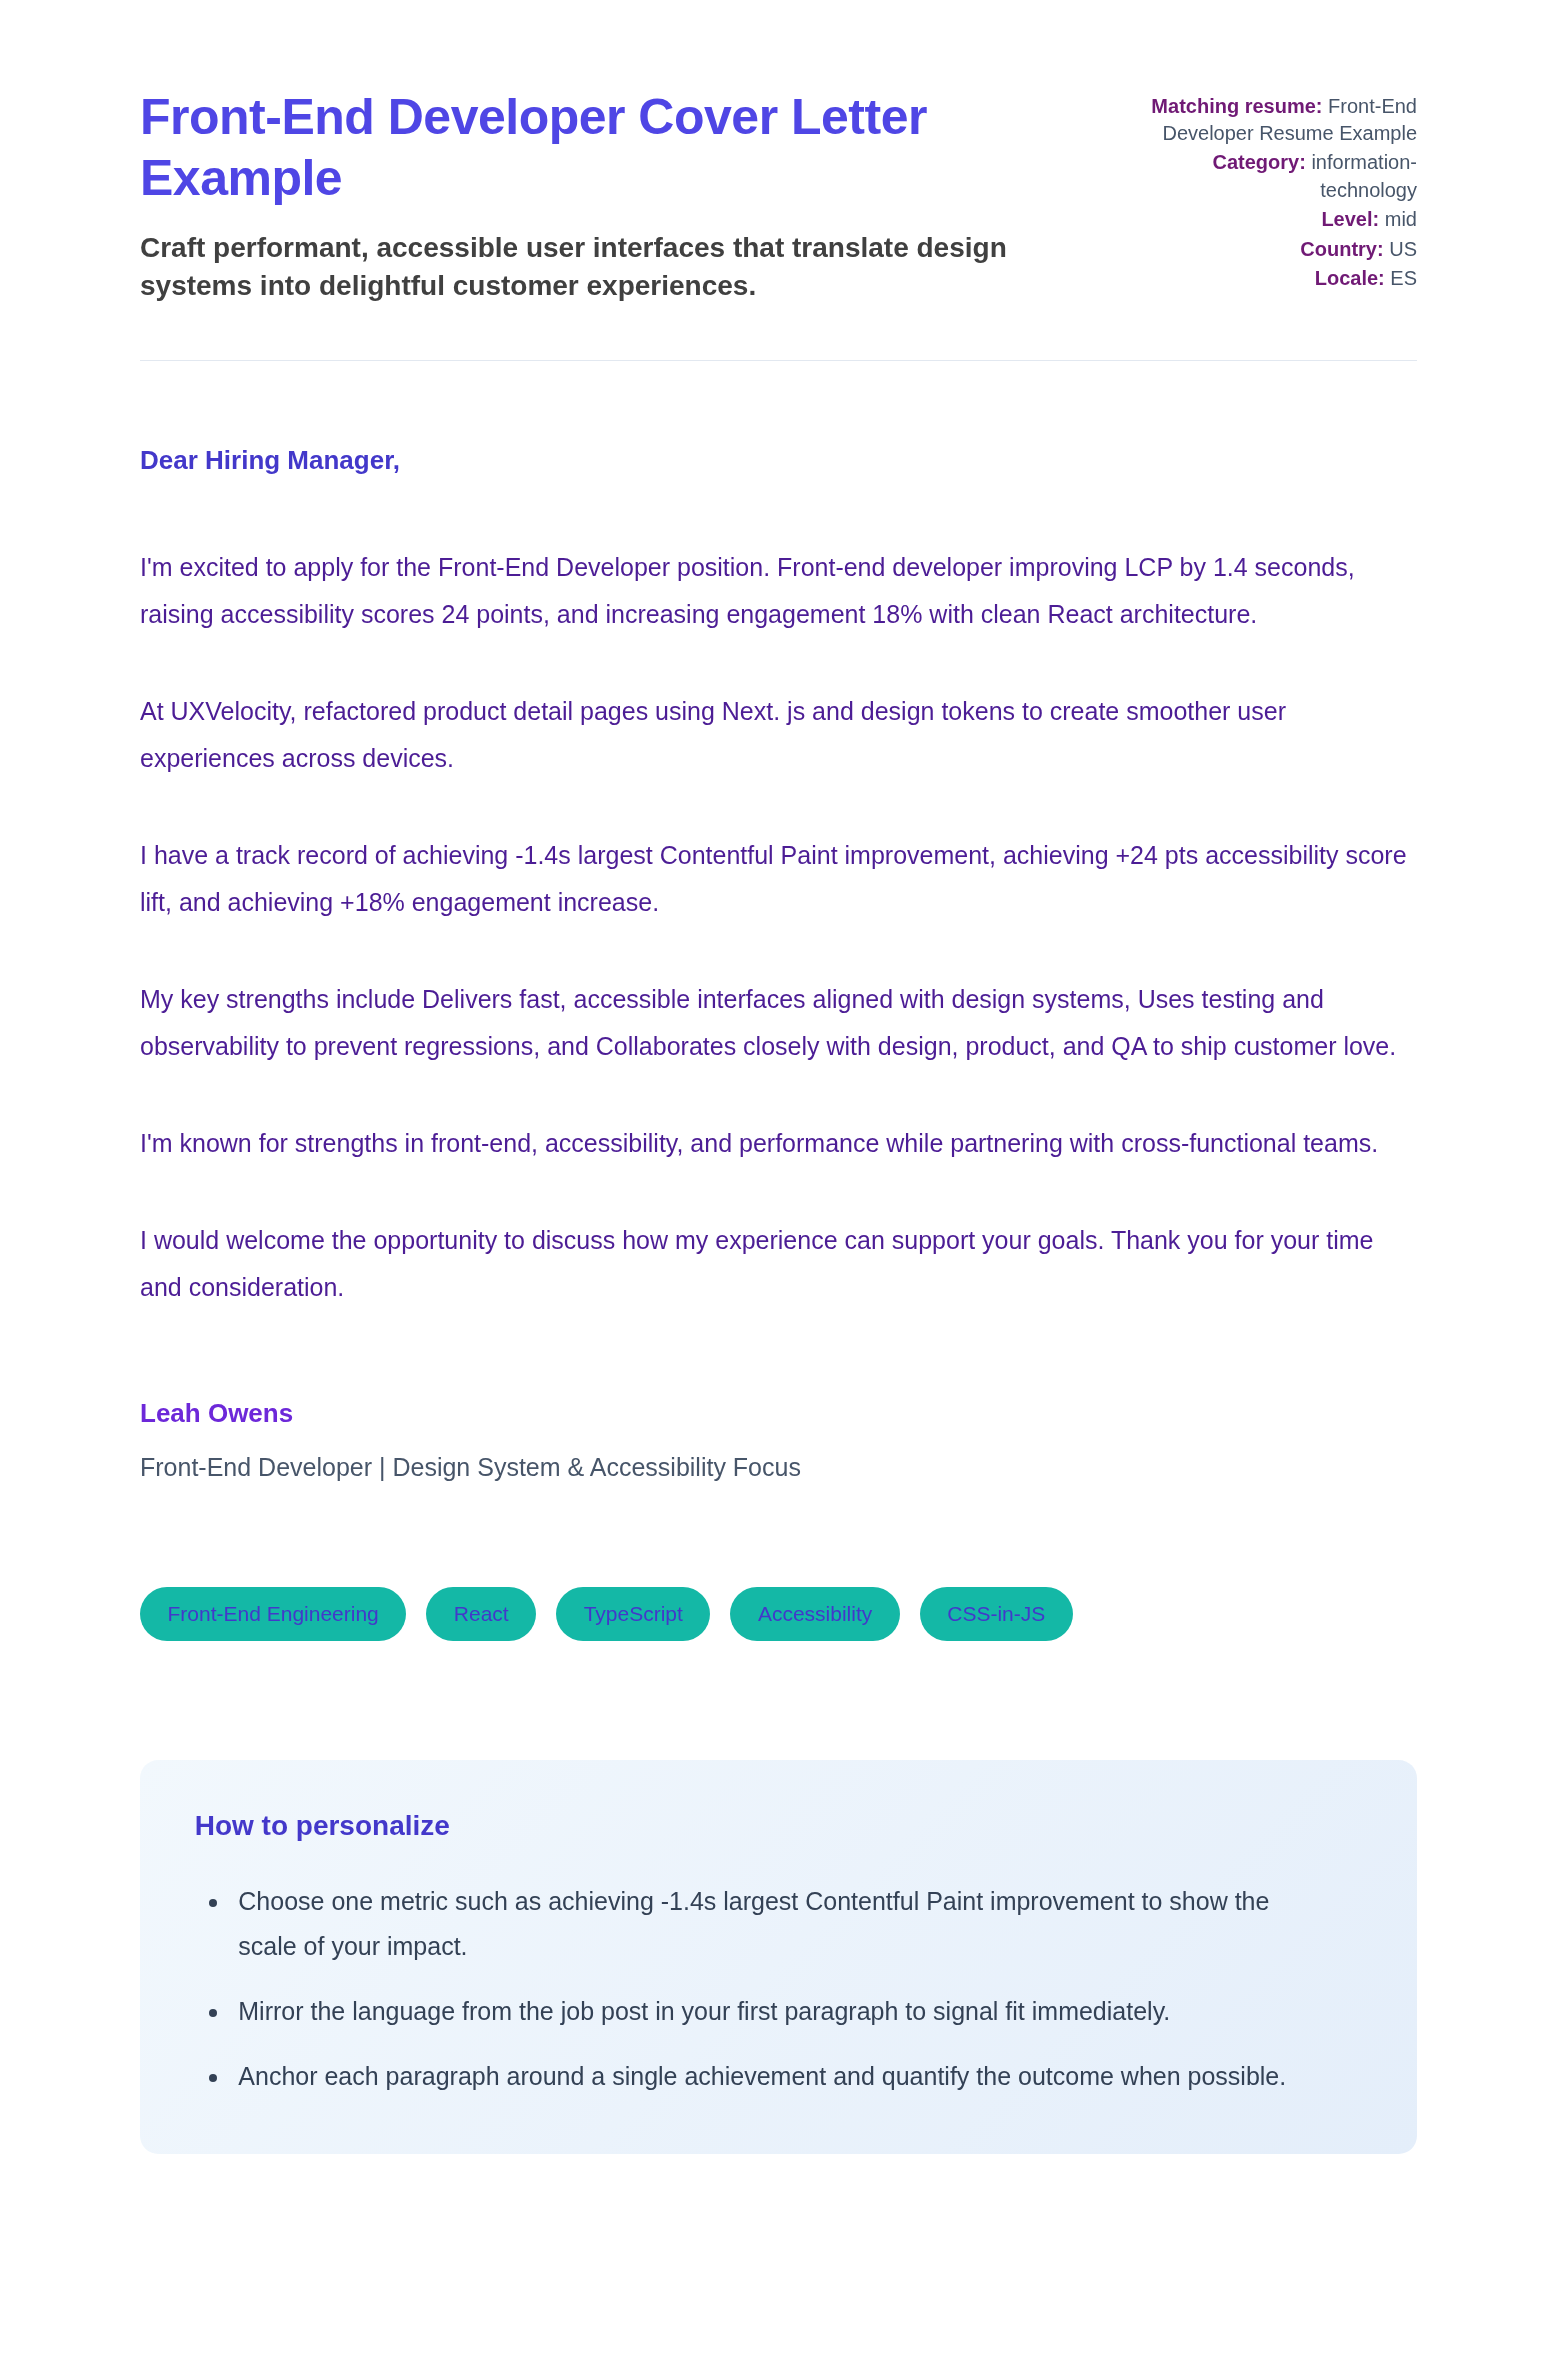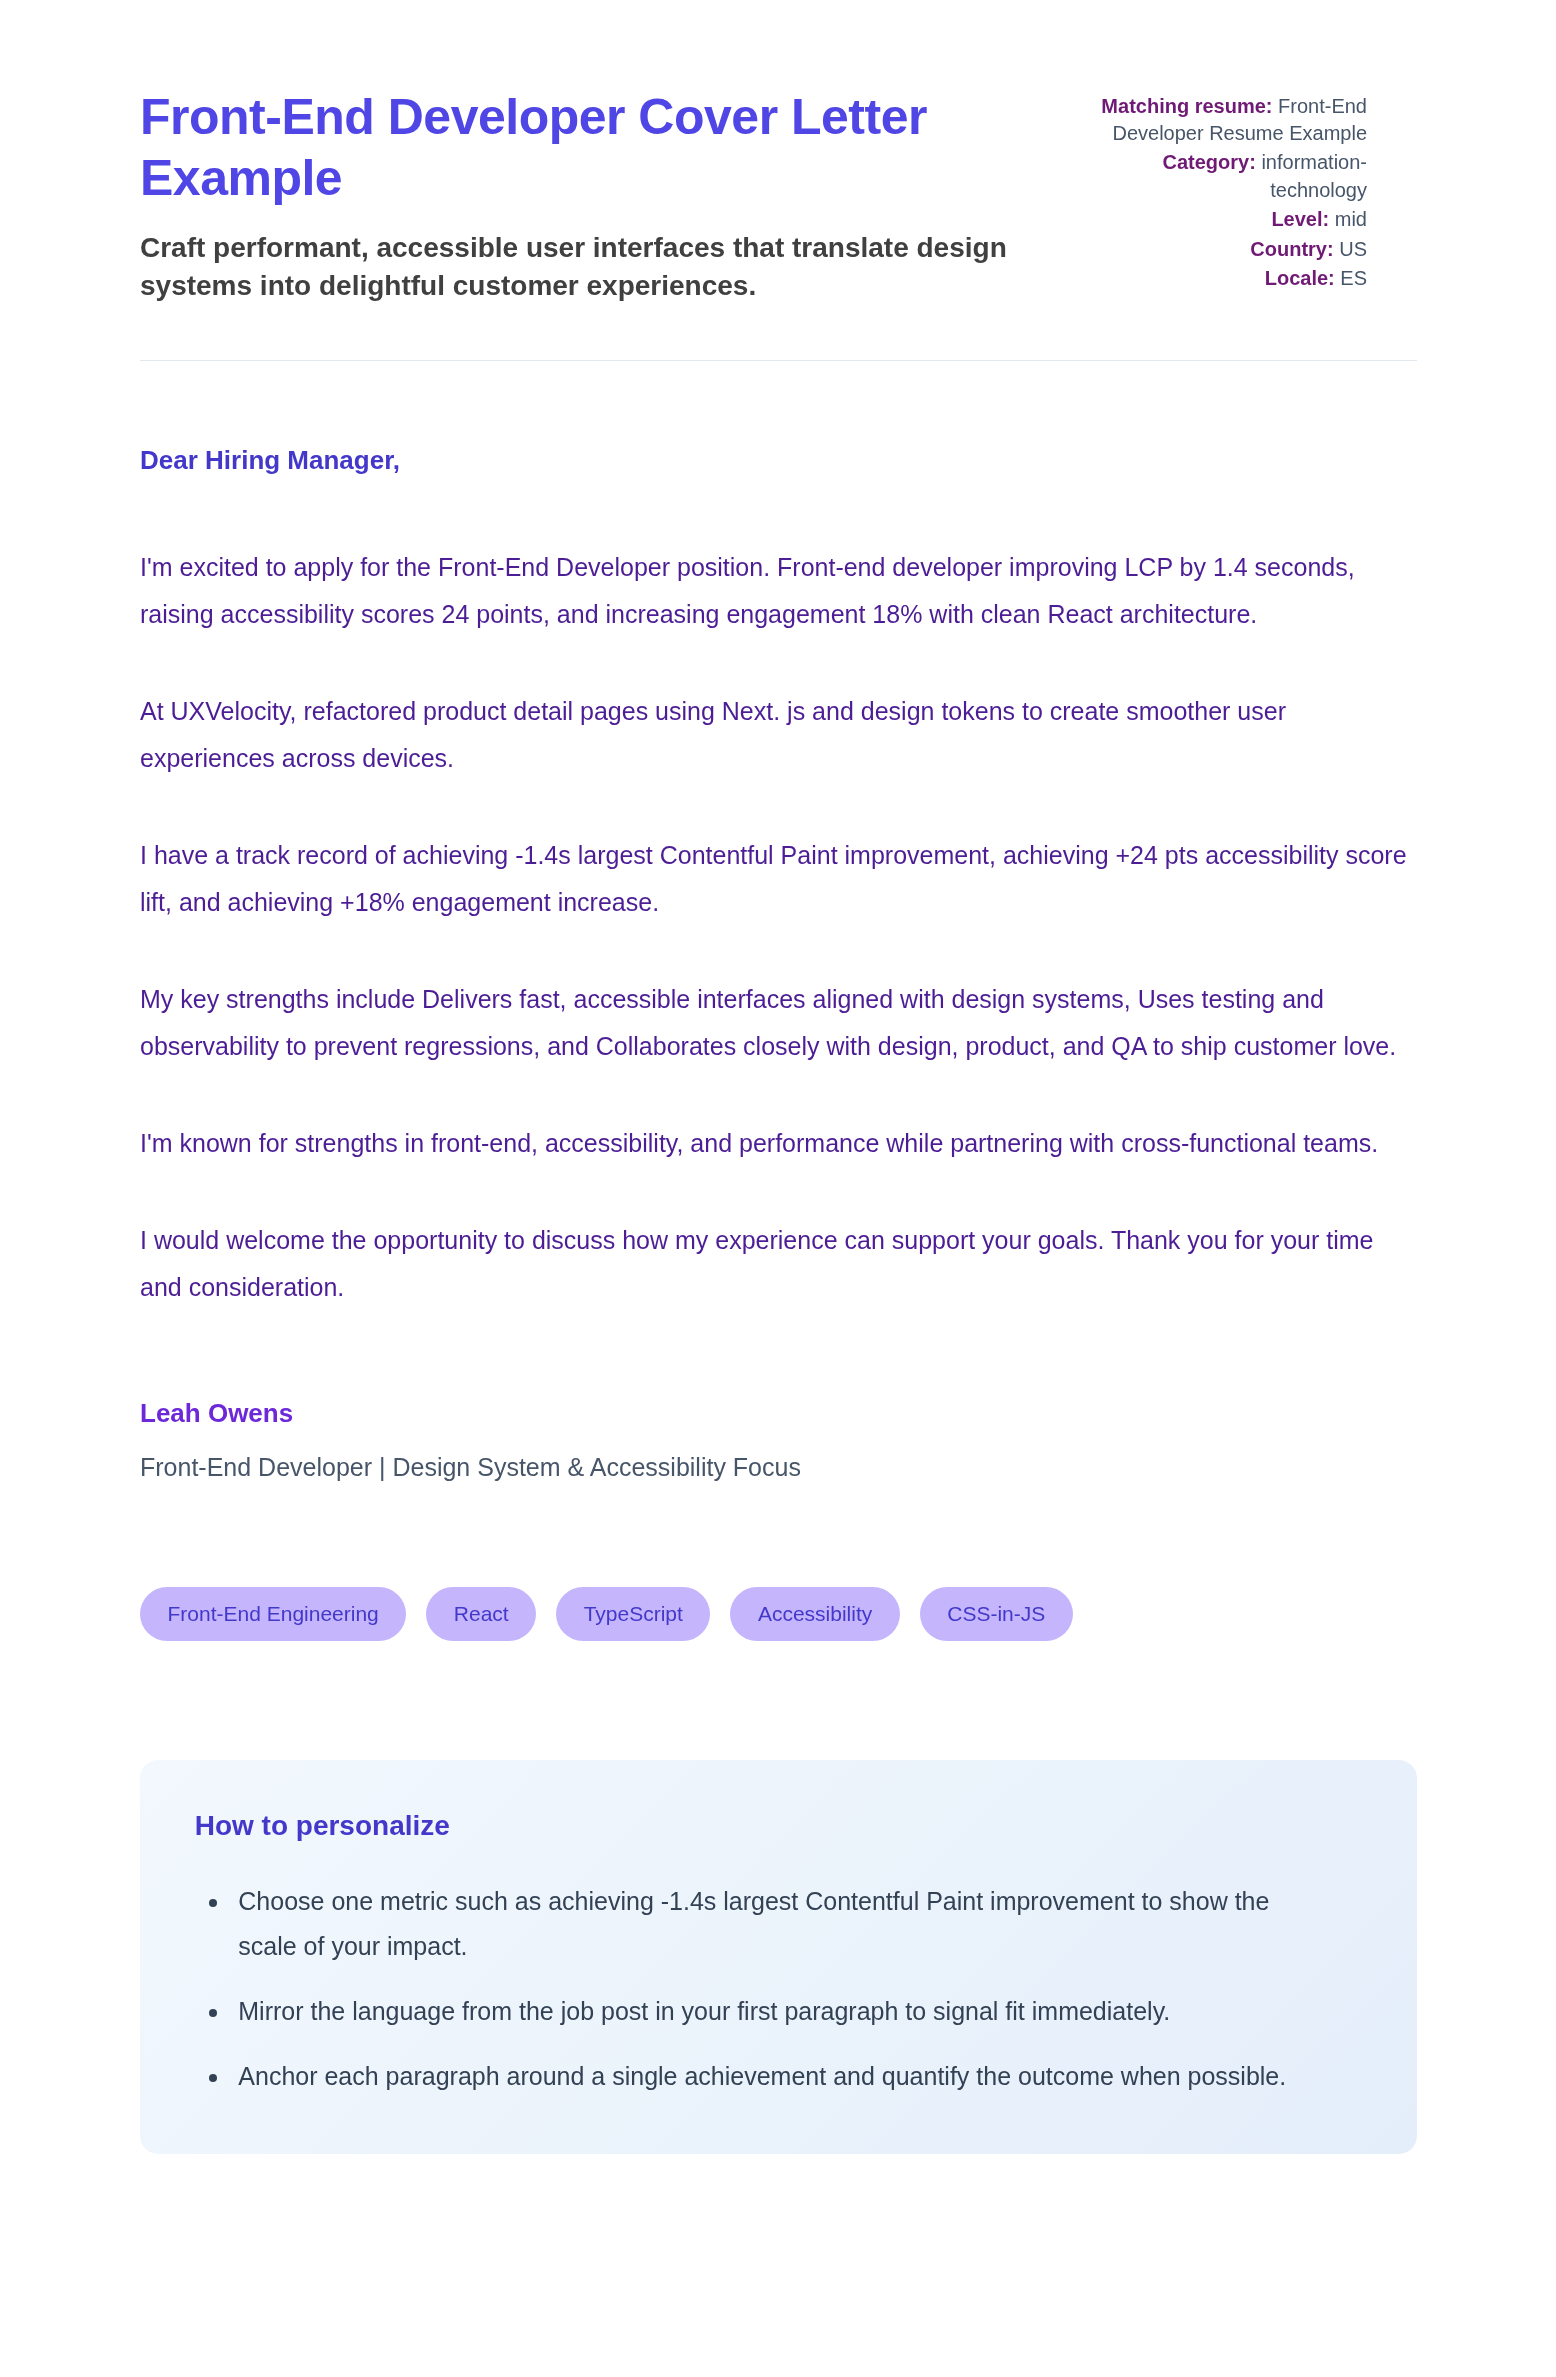--- a/index.html
+++ b/index.html
@@ -11,21 +11,21 @@
   }
   .page {
     width: 1557px;
     min-height: 2377px;
     padding: 87px 140px 55px 140px;
   }
 
   
   .header {
     display: flex;
-    justify-content: flex-start;
+    justify-content: space-between;
     align-items: flex-start;
     padding-bottom: 55px;
     border-bottom: 1.8px solid #e2e8f0;
   }
   .header-left { width: 952px; }
   .page-title {
     color: #4f46e5;
     font-size: 50px;
     font-weight: 800;
     line-height: 1.22;
@@ -79,21 +79,21 @@
 
   
   .tags {
     margin-top: 105px;
     display: flex;
     flex-wrap: wrap;
     gap: 20px;
   }
   .tag {
     display: inline-block;
-    background: #c4b5fd;
+    background: #14b8a6;
     color: #4338ca;
     font-size: 21px;
     line-height: 1;
     padding: 16.5px 27.5px;
     border-radius: 915px;
     white-space: nowrap;
   }
 
   
   .personalize-box {

